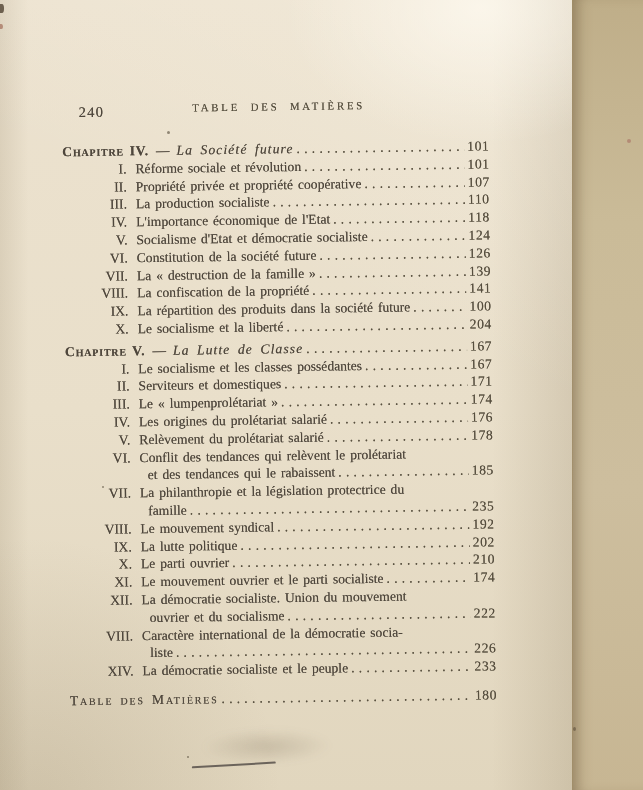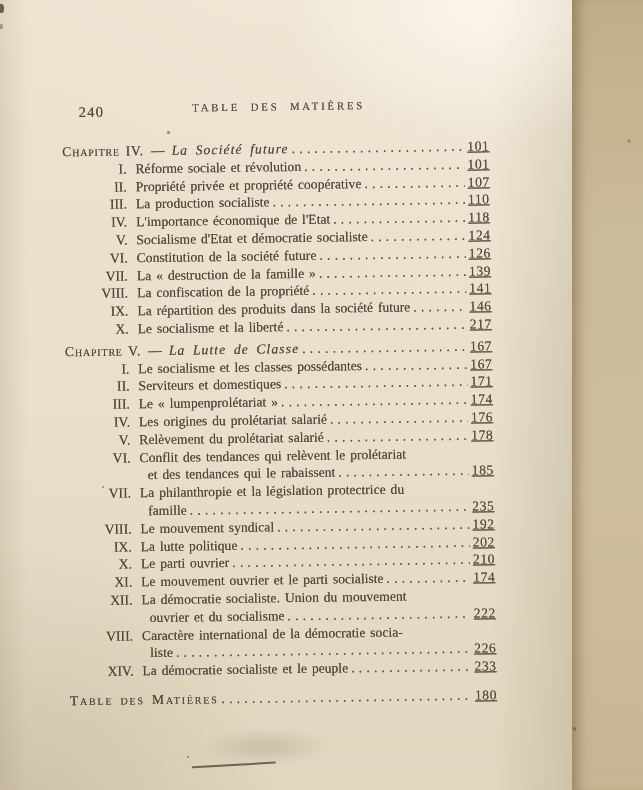--- a/index.html
+++ b/index.html
@@ -53,41 +53,40 @@
     font-size: 10.8px; letter-spacing: 2.8px; word-spacing: 5px;
     color: #57503f;
   }
   .toc-area { position: absolute; top: 140px; left: 66px; width: 434px; }
   .row {
     display: flex; align-items: baseline;
     font-size: 13.6px; line-height: 17.8px;
     word-spacing: 1.5px; white-space: nowrap;
   }
   .toc-section + .toc-section { margin-top: 4px; }
-  .ch-label { font-variant: small-caps; letter-spacing: 0.8px; }
+  .ch-label { font-variant: small-caps; letter-spacing: 0.8px; font-weight: bold; }
   .ch-dash { margin: 0 7px; }
   .ch-title { font-style: italic; letter-spacing: 1.1px; word-spacing: 3px; }
   .num {
     flex: 0 0 73px; box-sizing: border-box;
     text-align: right; padding-right: 9px;
   }
   .cont-row { padding-left: 81px; }
   .leader {
     flex: 1 1 auto; overflow: hidden; white-space: nowrap;
     margin-left: 3px; color: #59513f;
   }
   .leader::after {
     content: "....................................................................................";
     letter-spacing: 4.2px;
   }
   .pagenum {
     flex: 0 0 32px; box-sizing: border-box;
     padding-left: 3px; text-align: left; letter-spacing: 0.6px;
     color: #564e3e;
-    text-decoration: underline;
   }
   .footer-row { margin-top: 11px; }
   .footer-label { font-variant: small-caps; letter-spacing: 1.8px; word-spacing: 2px; }
   
   .end-rule {
     position: absolute; left: 187px; top: 763px;
     width: 84px; height: 2px; border-radius: 1px;
     background: #57504a; opacity: .85;
     transform: rotate(-2.5deg);
   }
@@ -176,27 +175,27 @@
             <div class="row entry-row">
               <span class="num">VIII.</span>
               <span class="txt">La confiscation de la propriété</span>
               <span class="leader"></span>
               <span class="pagenum">141</span>
             </div>
             <div class="row entry-row">
               <span class="num">IX.</span>
               <span class="txt">La répartition des produits dans la société future</span>
               <span class="leader"></span>
-              <span class="pagenum">146</span>
+              <span class="pagenum">100</span>
             </div>
             <div class="row entry-row">
               <span class="num">X.</span>
               <span class="txt">Le socialisme et la liberté</span>
               <span class="leader"></span>
-              <span class="pagenum">217</span>
+              <span class="pagenum">204</span>
             </div>
           </div>
           <div class="toc-section">
             <div class="row ch-row">
               <span class="ch-label">Chapitre V.</span>
               <span class="ch-dash">—</span>
               <span class="ch-title">La Lutte de Classe</span>
               <span class="leader"></span>
               <span class="pagenum">167</span>
             </div>

